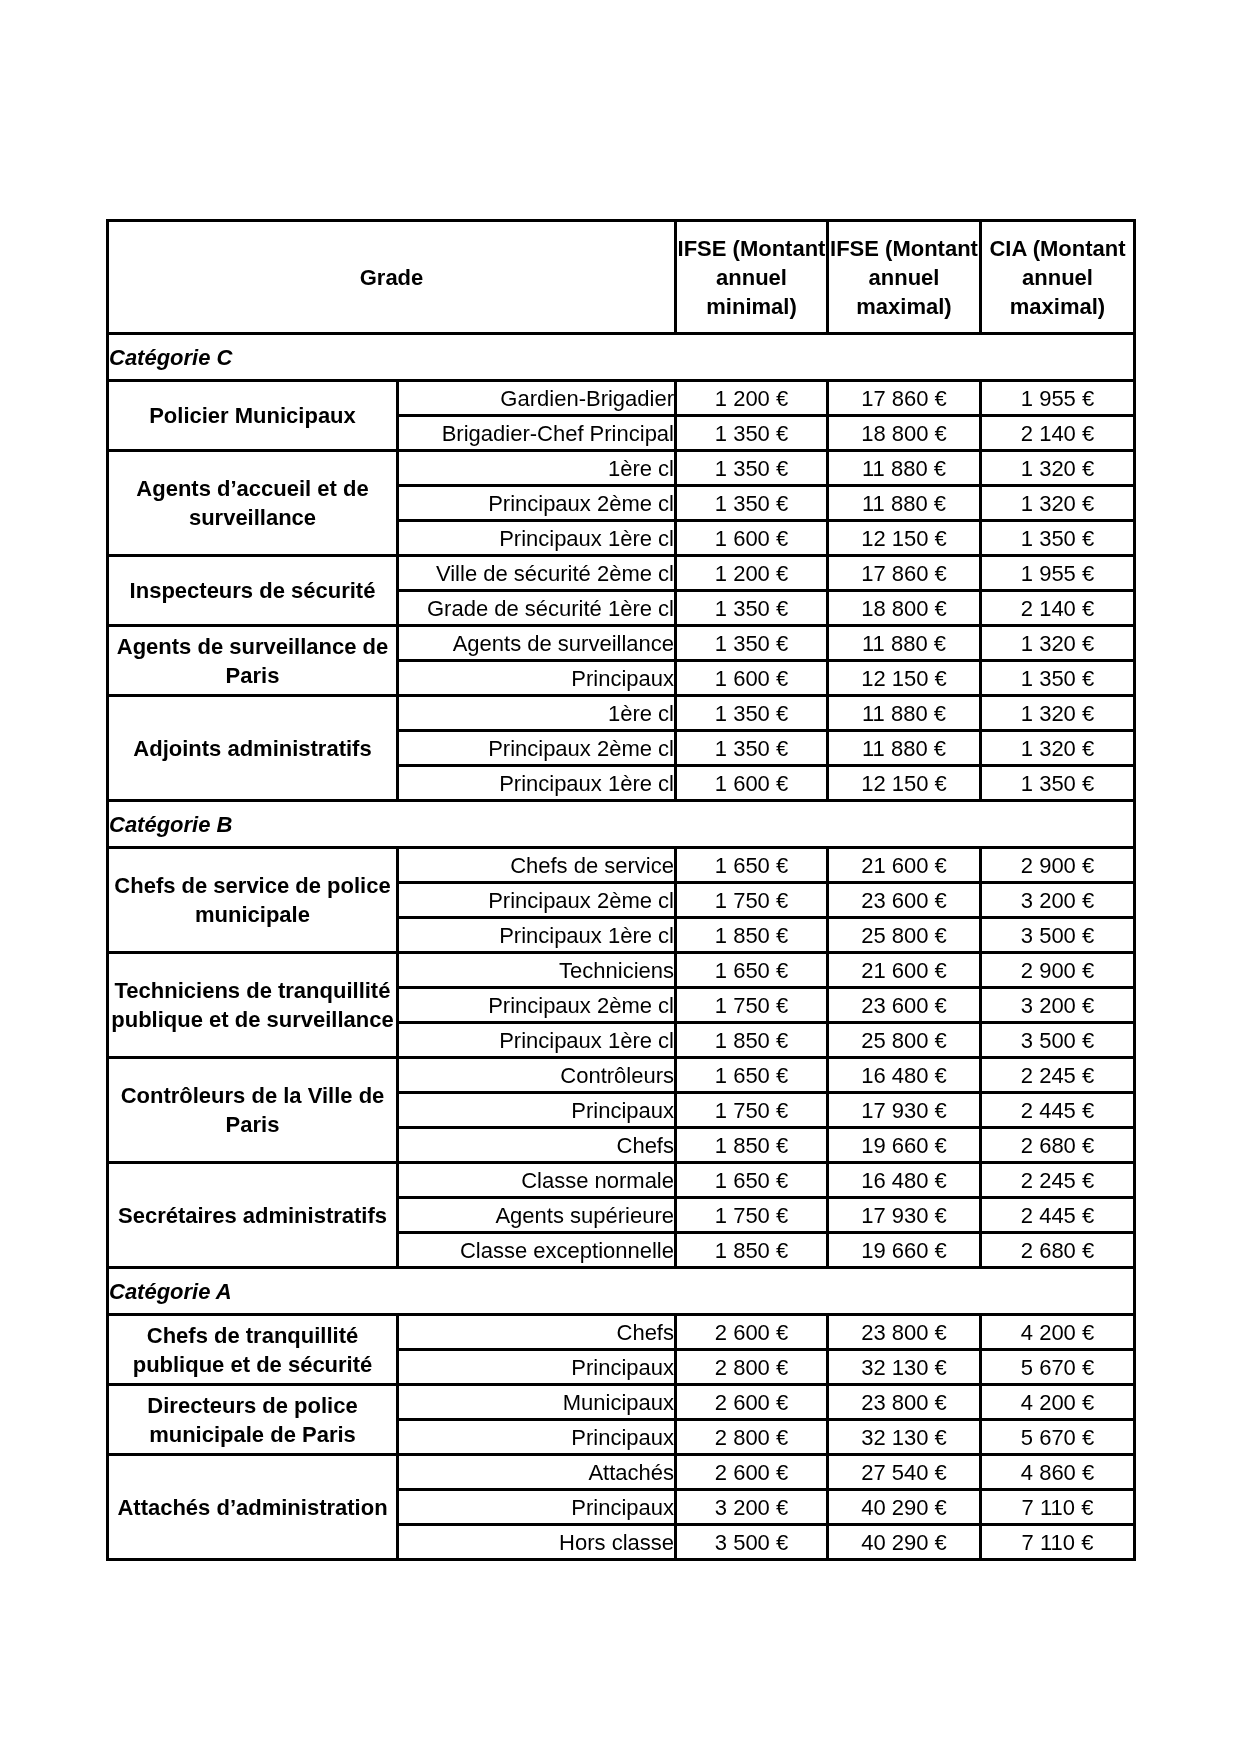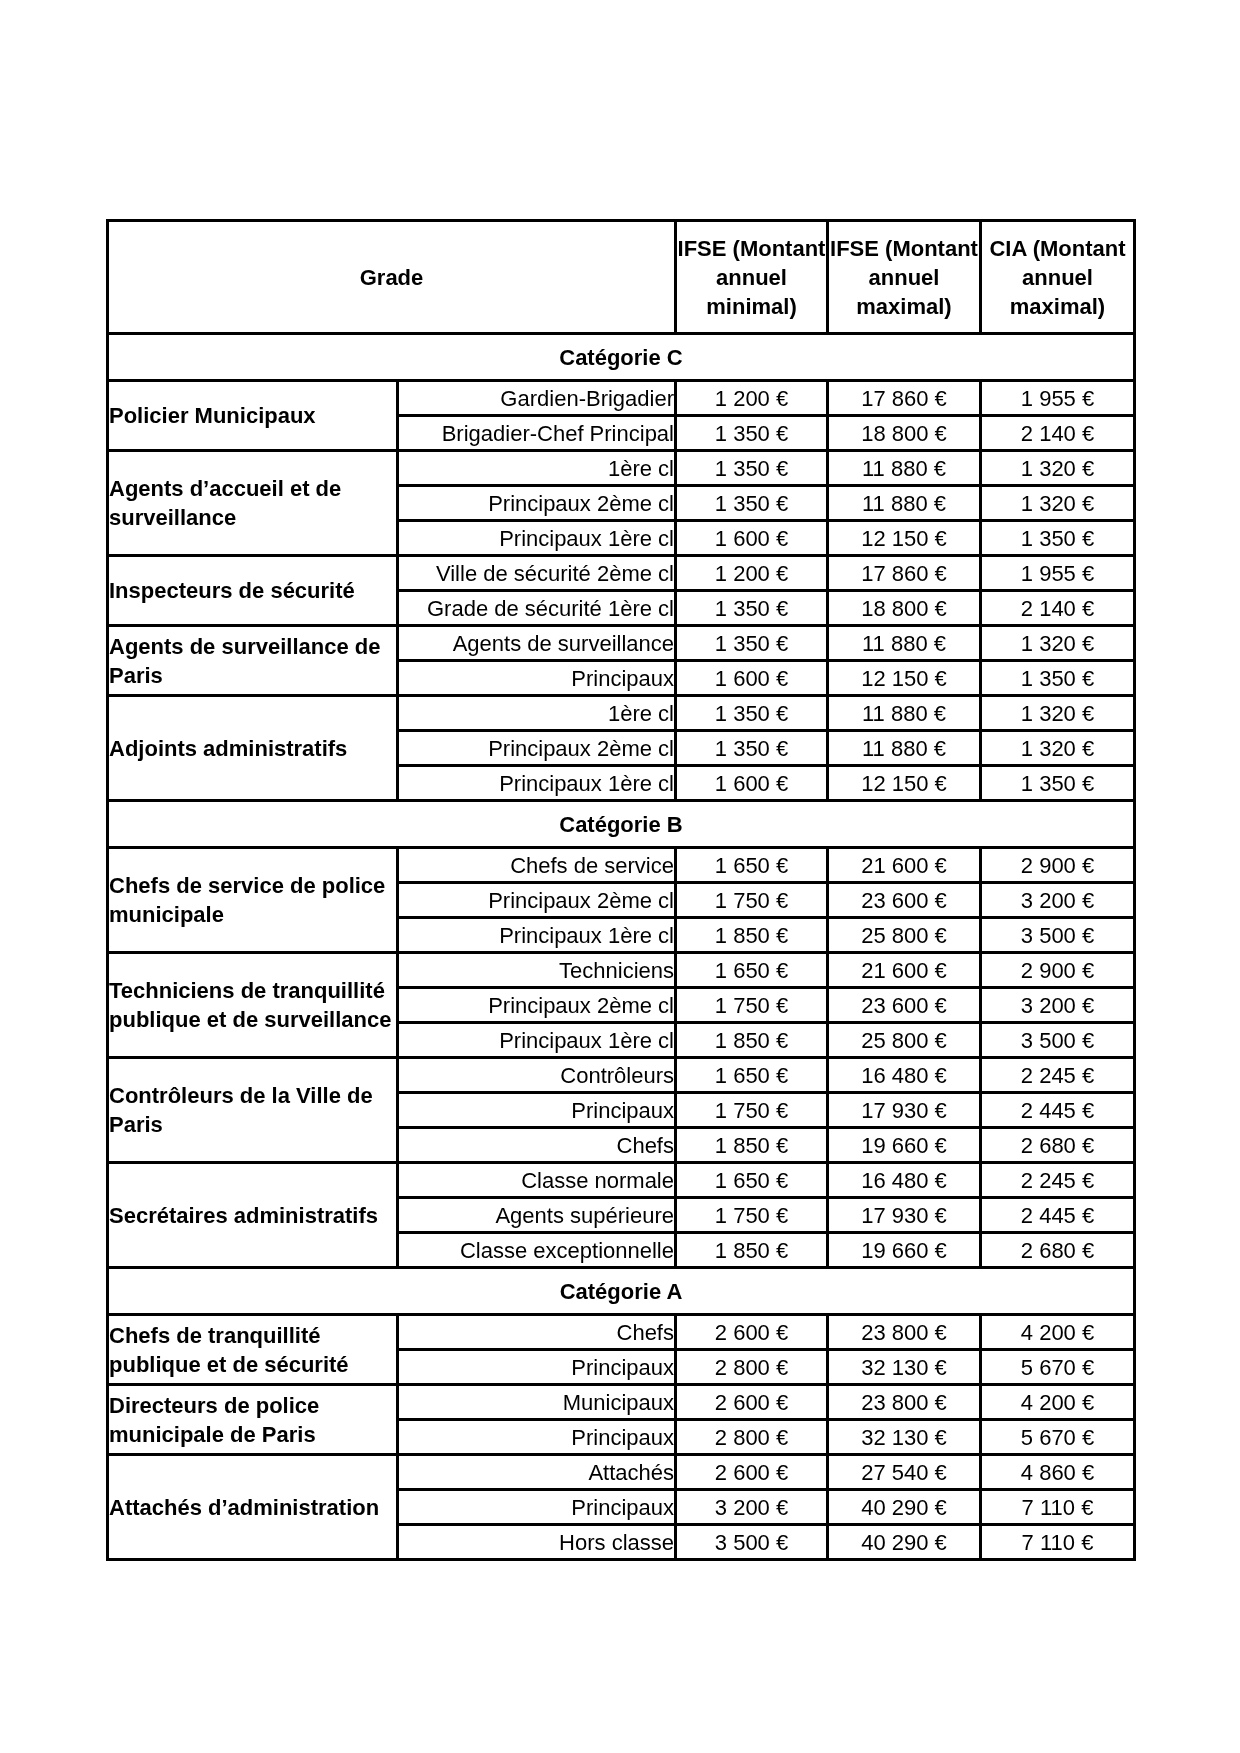--- a/index.html
+++ b/index.html
@@ -2,23 +2,23 @@
 <html><head>
 <meta charset="utf-8">
 <style>
   html, body { margin: 0; padding: 0; background: #ffffff; }
   body { width: 1240px; height: 1753px; position: relative; font-family: "Liberation Sans", sans-serif; color: #000; }
   #sheet { position: absolute; left: 106px; top: 219px; width: 1027px; border-collapse: collapse; table-layout: fixed; }
   #sheet td, #sheet th { border: 3px solid #000; padding: 0; font-size: 22px; line-height: 29px; }
   #sheet th { font-weight: bold; vertical-align: middle; }
   col.c1 { width: 290px; } col.c2 { width: 278px; } col.c3 { width: 152px; } col.c4 { width: 153px; } col.c5 { width: 154px; }
   .hdr th { height: 110px; line-height: 29px; }
-  .cat td { height: 44px; text-align: center; font-weight: bold; font-size: 23px; }
+  .cat td { height: 44px; text-align: left; font-weight: bold; font-style: italic; font-size: 23px; }
   .row td { height: 32px; }
-  td.group { font-weight: bold; text-align: left; vertical-align: middle; line-height: 29px; padding: 0 4px; margin-left: 39px; }
+  td.group { font-weight: bold; text-align: center; vertical-align: middle; line-height: 29px; padding: 0 4px; margin-left: 39px; }
   td.sub { text-align: right; padding-left: 3px; white-space: nowrap; overflow: hidden; }
   td.num { text-align: center; }
 </style>
 </head>
 <body>
 
 <table id="sheet">
   <colgroup>
       <col class="c1">
       <col class="c2">

